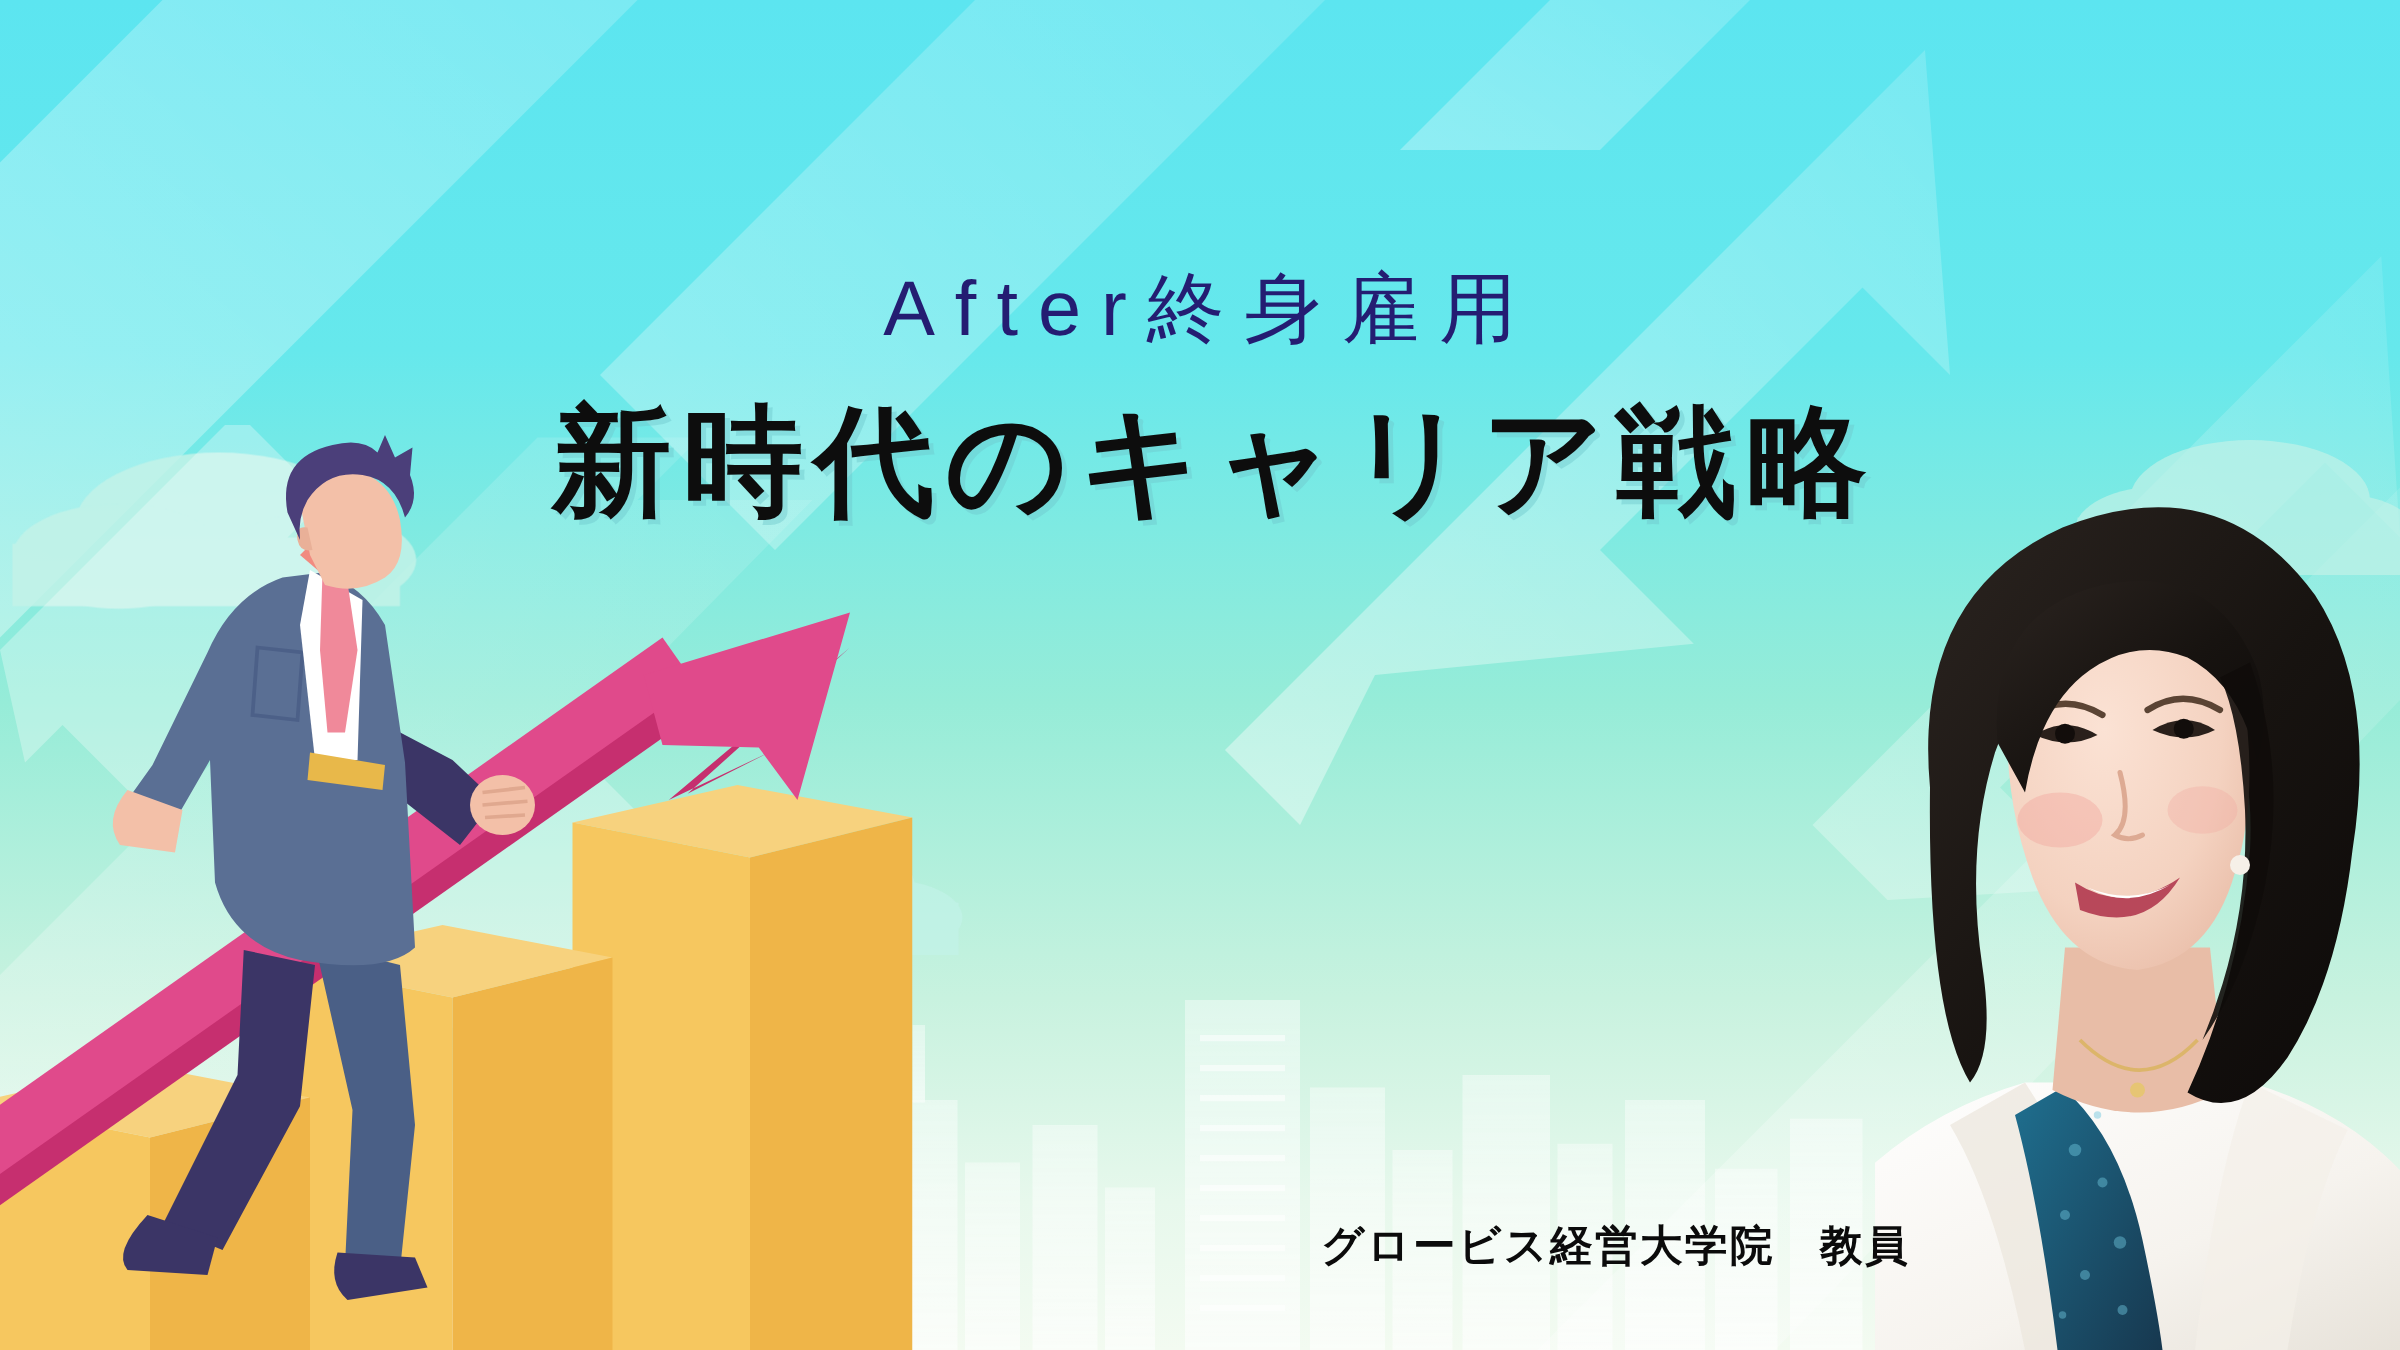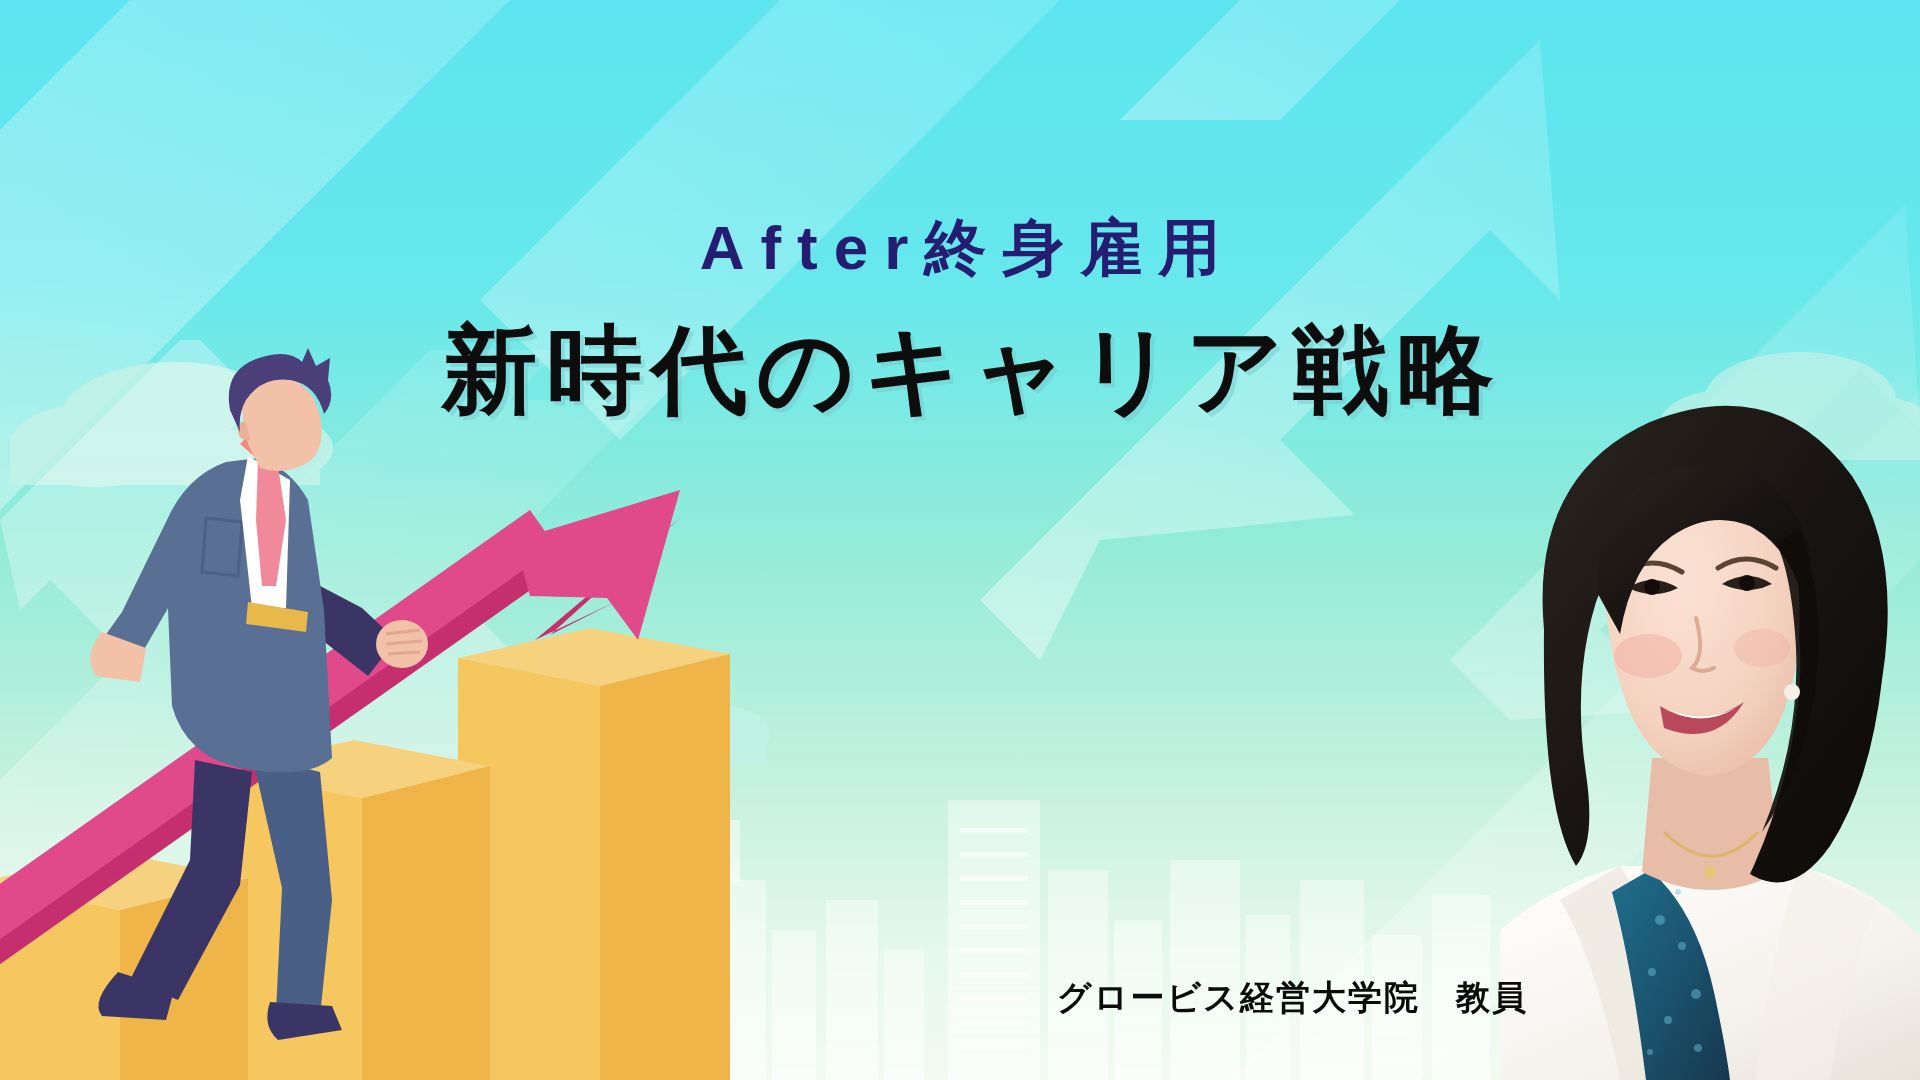--- a/index.html
+++ b/index.html
@@ -15,21 +15,21 @@
   .bg-layer { position:absolute; inset:0; overflow:hidden; }
   .bg-svg { position:absolute; inset:0; width:1920px; height:1080px; display:block; }
 
   
   .text-block {
     position:absolute; left:0; top:0; width:1920px;
     text-align:center; z-index:30;
   }
   .eyebrow {
     margin-top:215px;
-    font-size:62px; font-weight:700; letter-spacing:16px;
+    font-size:62px; font-weight:400; letter-spacing:16px;
     color:#241d72; line-height:1.05;
     padding-left:16px;
   }
   .headline {
     margin-top:40px;
     font-size:96px; font-weight:700; letter-spacing:9px;
     color:#0d0d0d; line-height:1.05;
     padding-left:24px;
     text-shadow:4px 4px 0 rgba(110,200,205,.45);
   }

